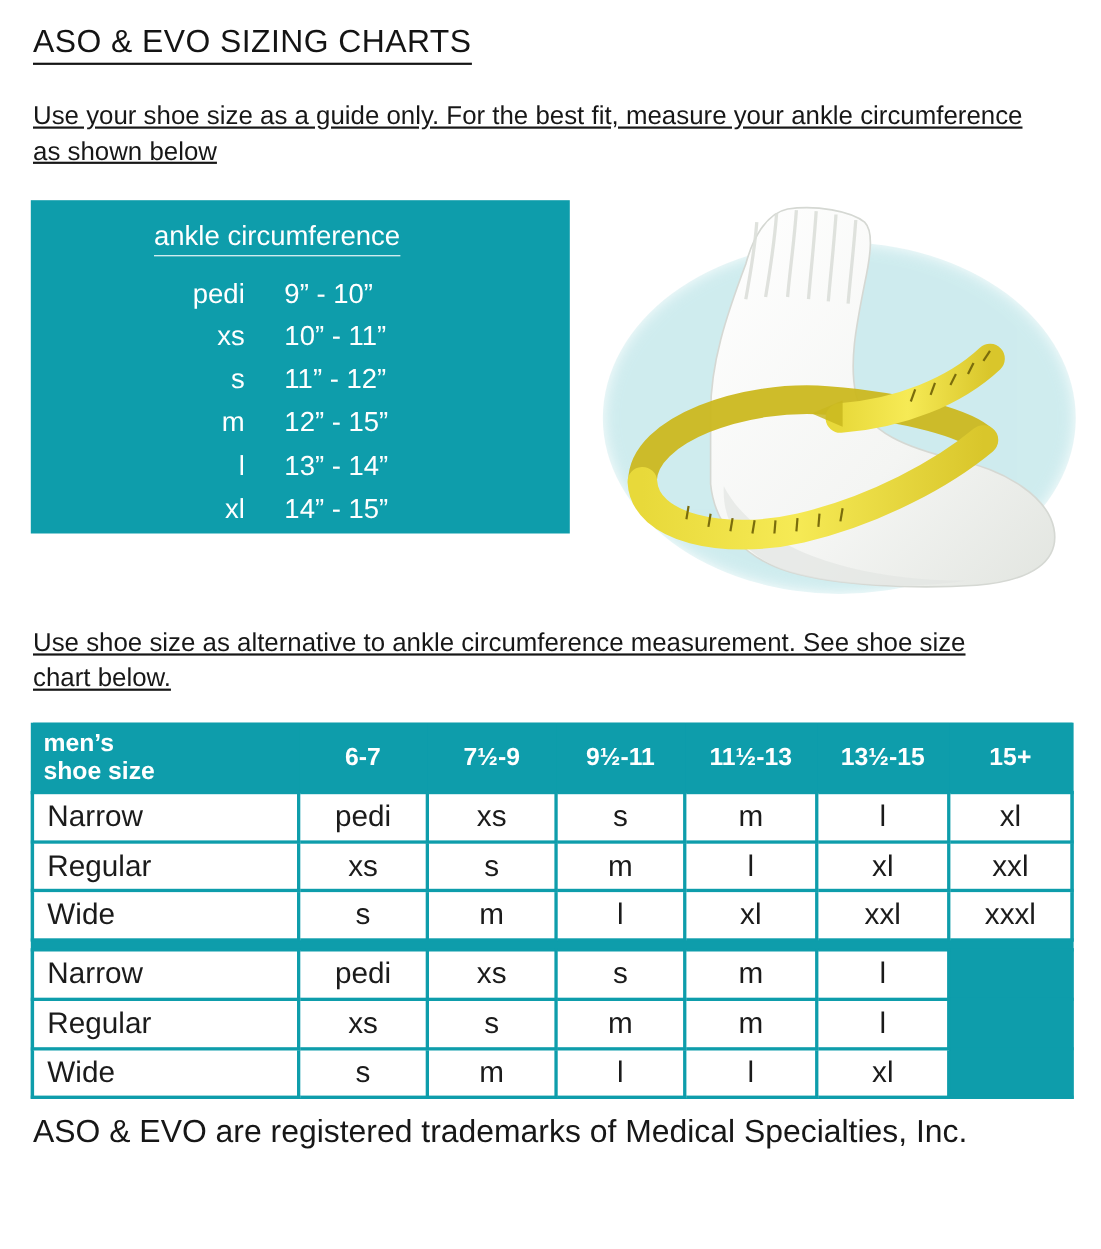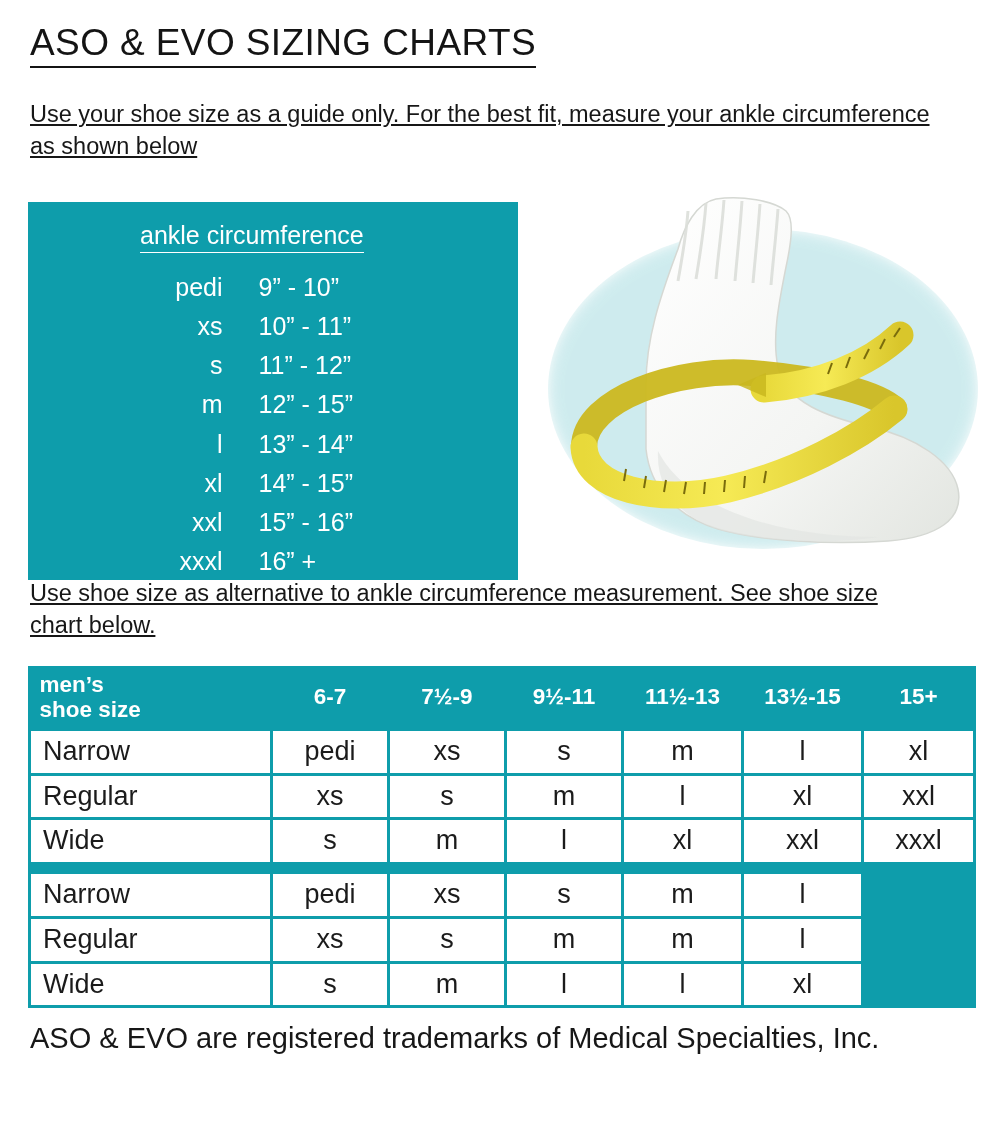--- a/index.html
+++ b/index.html
@@ -17,21 +17,21 @@
   .page {
     position: relative;
     width: 1001px;
     height: 1135px;
     box-sizing: border-box;
     padding: 22px 28px 0 28px;
   }
 
   
   .title {
-    font-size: 37px;
+    font-size: 29px;
     font-weight: 500;
     letter-spacing: 0.4px;
     color: #141414;
     border-bottom: 2px solid #141414;
     display: inline-block;
     padding-bottom: 2px;
     margin: 0 0 30px 2px;
   }
 
   
@@ -46,23 +46,23 @@
   }
 
   
   .mid-row {
     position: relative;
     height: 392px;
   }
   .ankle-box {
     position: absolute;
     left: 0;
-    top: 17px;
+    top: 6px;
     width: 490px;
-    height: 378px;
+    height: 303px;
     background: #0e9dab;
     box-sizing: border-box;
     padding: 18px 0 0 0;
   }
   .ankle-heading {
     color: #ffffff;
     font-size: 25px;
     text-align: center;
     border-bottom: 1.5px solid #ffffff;
     display: inline-block;

